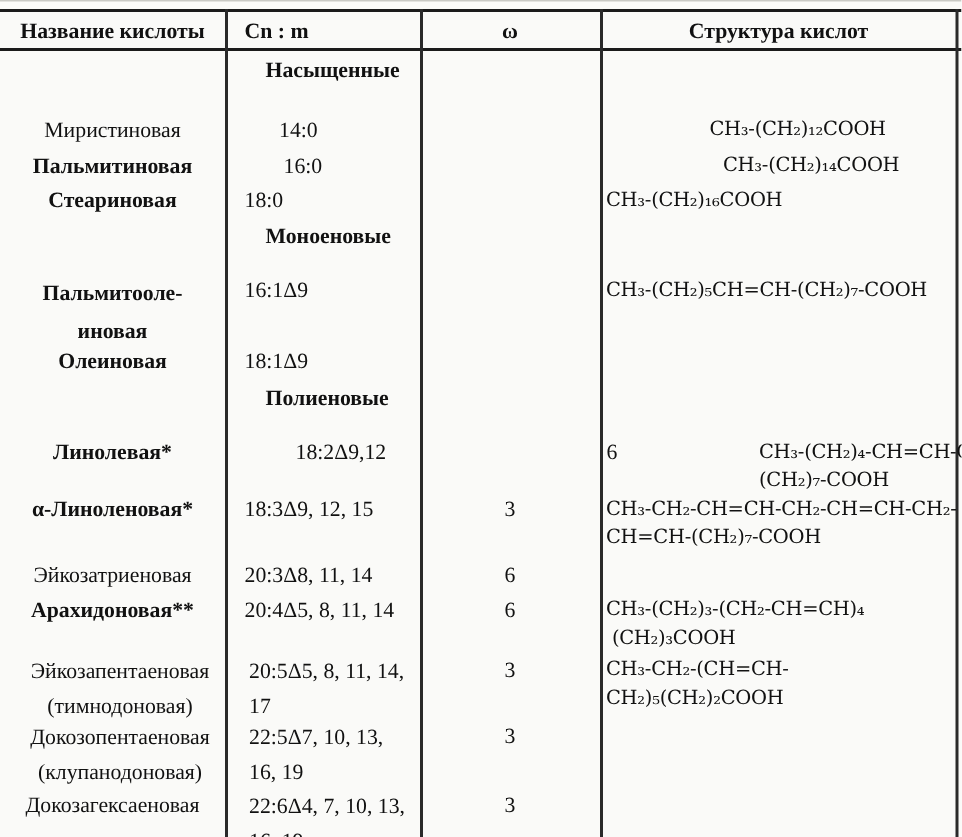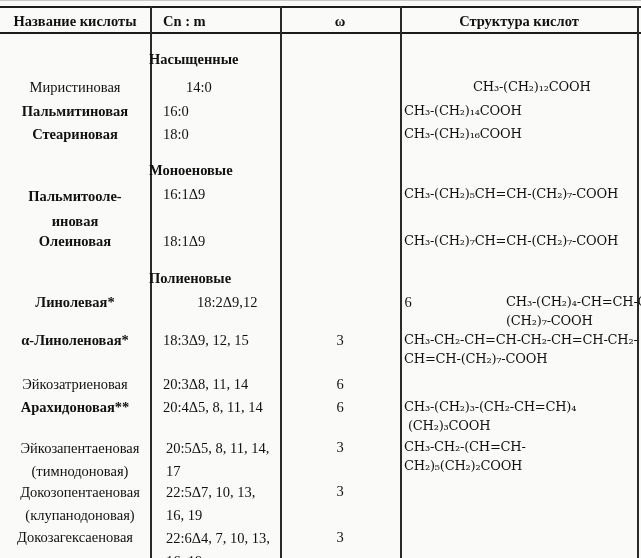--- a/index.html
+++ b/index.html
@@ -39,23 +39,23 @@
     letter-spacing:-0.2px;
   }
   .bold{font-weight:bold;}
   .lh23{line-height:23px;padding-left:16px;}
   .lh25{line-height:25px;}
   
   .thead .cell{font-weight:bold;font-size:14.5px;}
   .thead{top:9px;height:24px;align-items:center;}
   .section-label{
     position:absolute;
-    left:136px;width:130px;
+    left:164px;width:130px;
     padding-left:13px;
-    font-weight:bold;font-size:14.5px;line-height:20px;margin-top:12px;
+    font-weight:bold;font-size:14.5px;line-height:20px;
   }
 </style>
 </head>
 <body>
 
 <div class="page">
 
   <div class="hline faint" style="top:0;height:1px;"></div>
   <div class="hline" style="top:6px;height:2px;"></div>
   <div class="hline" style="top:32px;height:2px;"></div>
@@ -73,21 +73,21 @@
 
   <div class="section-label" style="top:37px;">Насыщенные</div>
 
   <div class="trow" style="top:77px;gap:23px;">
     <div class="cell c-name">Миристиновая</div>
     <div class="cell c-cn">14:0</div>
     <div class="cell c-omega"></div>
     <div class="cell c-struct">CH₃-(CH₂)₁₂COOH</div>
   </div>
 
-  <div class="trow" style="top:101px;">
+  <div class="trow" style="top:101px;gap:26px;">
     <div class="cell c-name bold">Пальмитиновая</div>
     <div class="cell c-cn">16:0</div>
     <div class="cell c-omega"></div>
     <div class="cell c-struct">CH₃-(CH₂)₁₄COOH</div>
   </div>
 
   <div class="trow" style="top:124px;">
     <div class="cell c-name bold">Стеариновая</div>
     <div class="cell c-cn">18:0</div>
     <div class="cell c-omega"></div>
@@ -101,21 +101,20 @@
 иновая</div>
     <div class="cell c-cn">16:1Δ9</div>
     <div class="cell c-omega"></div>
     <div class="cell c-struct">CH₃-(CH₂)₅CH=CH-(CH₂)₇-COOH</div>
   </div>
 
   <div class="trow" style="top:231px;">
     <div class="cell c-name bold">Олеиновая</div>
     <div class="cell c-cn">18:1Δ9</div>
     <div class="cell c-omega"></div>
-    <div class="cell c-struct">CH₃-(CH₂)₇CH=CH-(CH₂)₇-COOH</div>
   </div>
 
   <div class="section-label" style="top:256px;">Полиеновые</div>
 
   <div class="trow" style="top:292px;gap:34px;">
     <div class="cell c-name bold">Линолевая*</div>
     <div class="cell c-cn">18:2Δ9,12</div>
     <div class="cell c-omega">6</div>
     <div class="cell c-struct">CH₃-(CH₂)₄-CH=CH-CH₂-CH=CH-
 (CH₂)₇-COOH</div>

